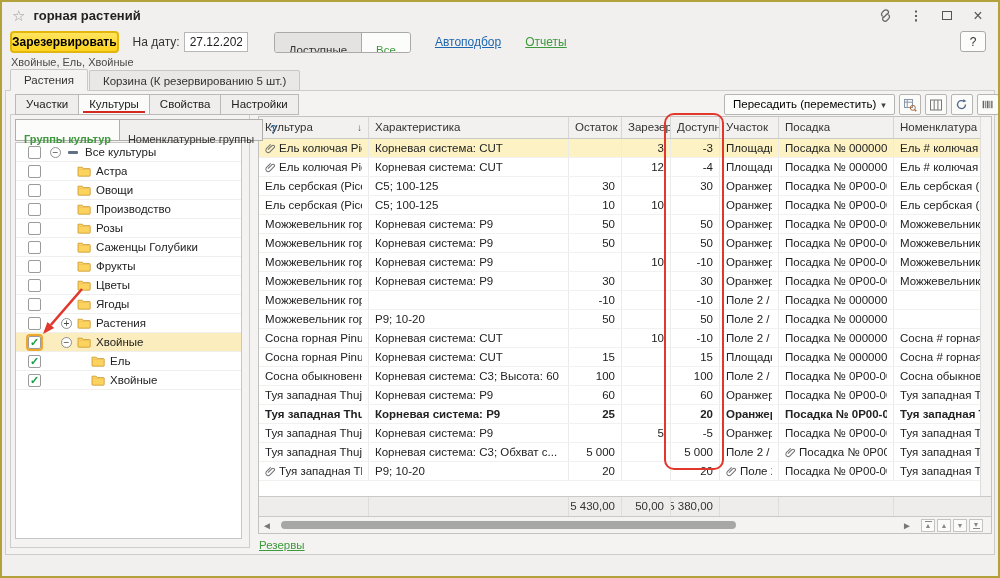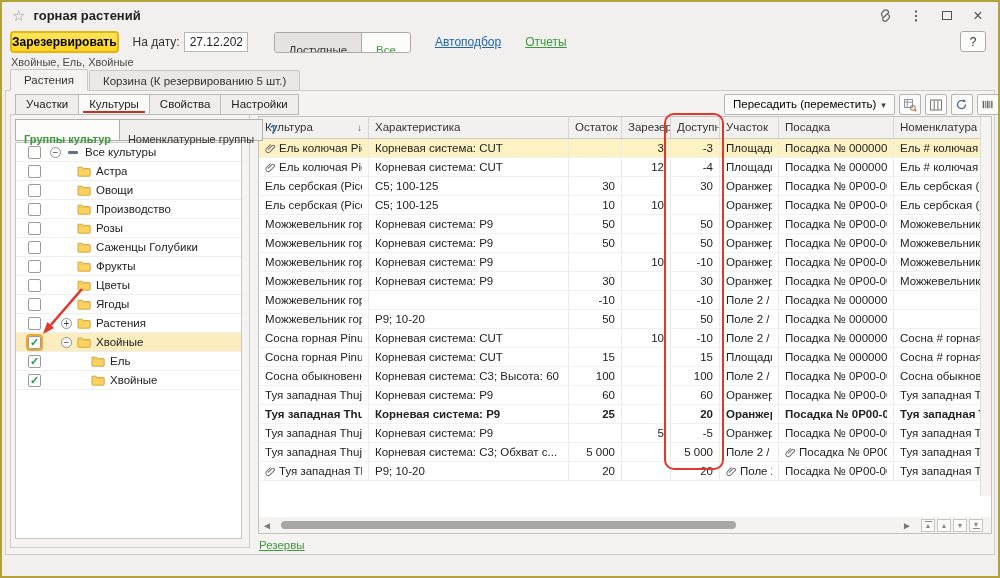--- a/index.html
+++ b/index.html
@@ -882,20 +882,30 @@
           </div>
           <div class="td c6">
             <span style="overflow: hidden;">Посадка № 0P00-00007...</span>
           </div>
           <div class="td c7">
             <span style="overflow: hidden;">Туя западная Thuja</span>
           </div>
         </div>
       </div>
     <div class="vstrip"></div>
+    <div class="totals">
+      <div class="td c0"></div>
+        <div class="td c1"></div>
+      <div class="td c2 num">5 430,00</div>
+      <div class="td c3 num">50,00</div>
+      <div class="td c4 num">5 380,00</div>
+      <div class="td c5"></div>
+        <div class="td c6"></div>
+        <div class="td c7" style="border-right:none;"></div>
+    </div>
     <div class="hscroll">
       <span class="sarrow">◄</span>
       <div class="strack">
         <div class="sthumb"></div>
       </div>
       <span class="sarrow">►</span>
       <div class="navbtns">
         <span class="nbtn">
             <span class="nbar"></span>
             <span>▲</span>

